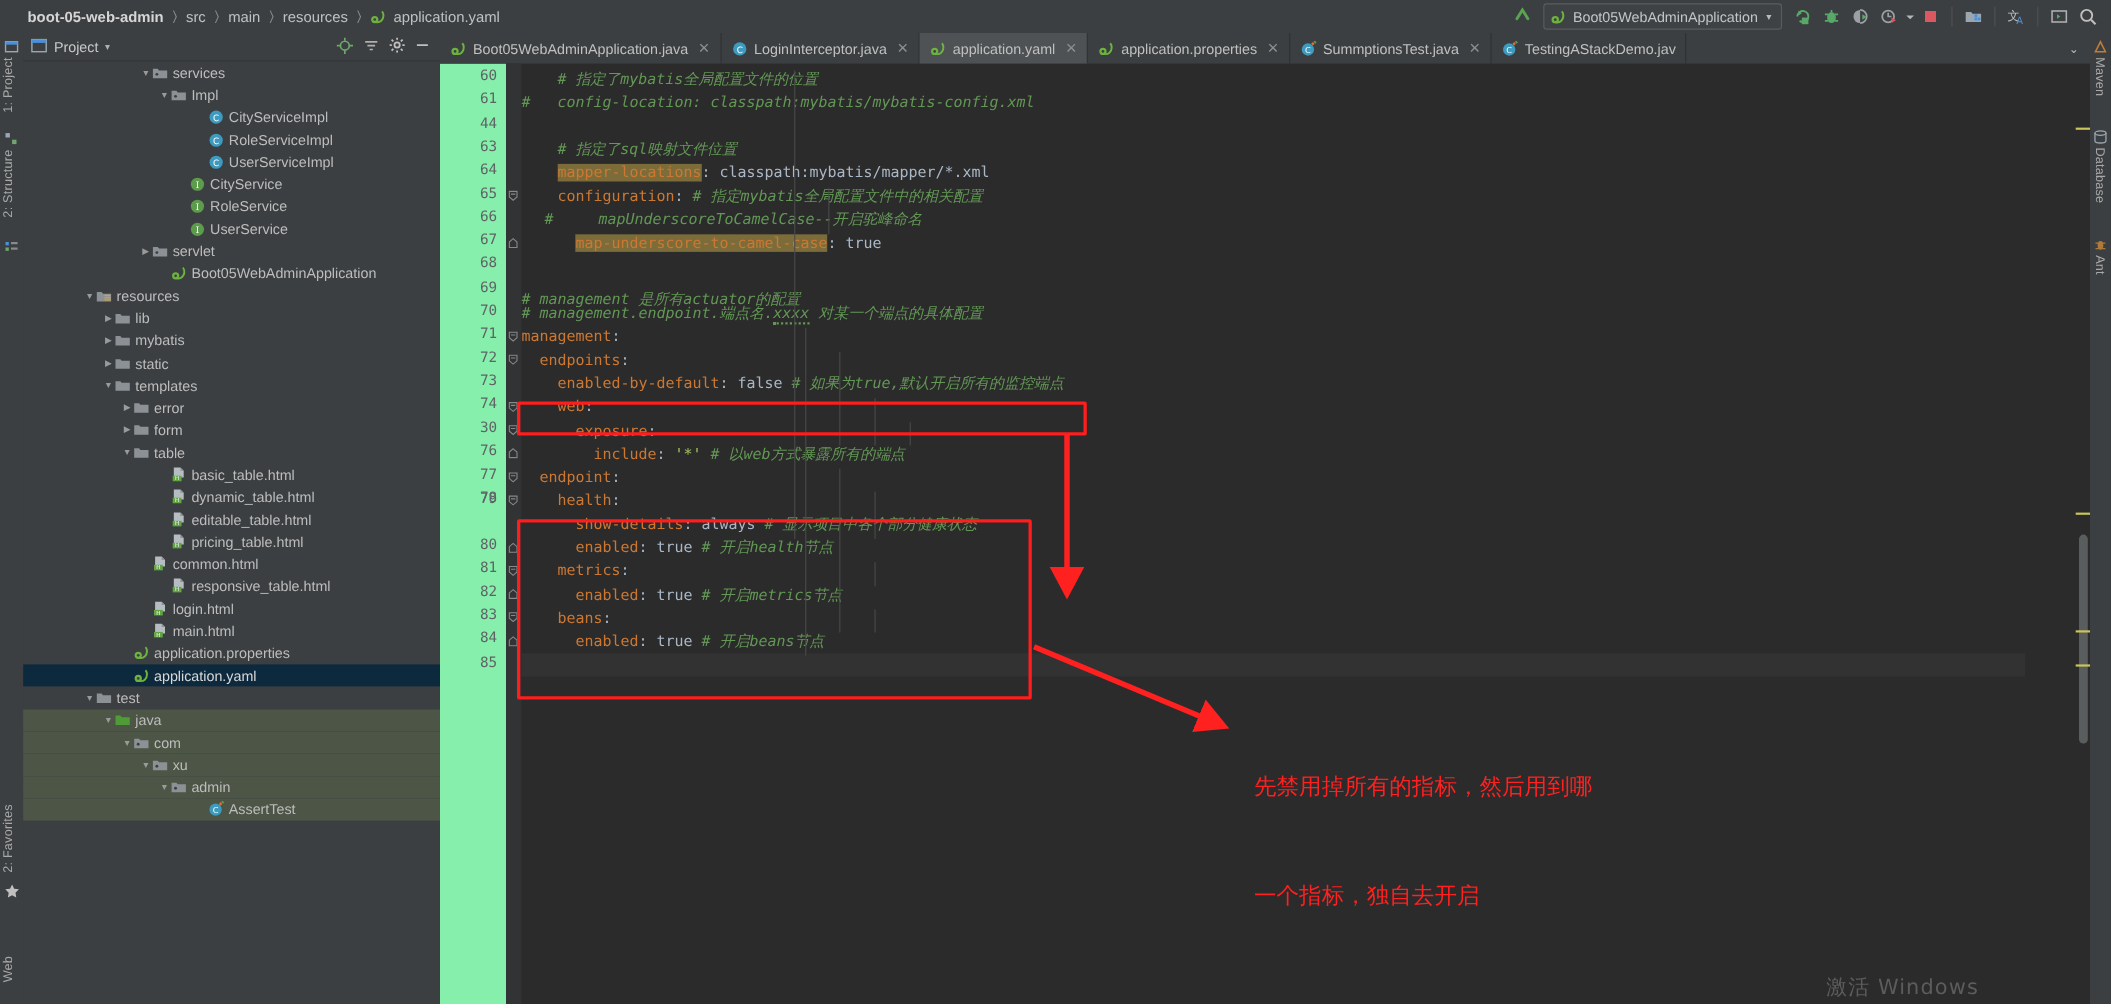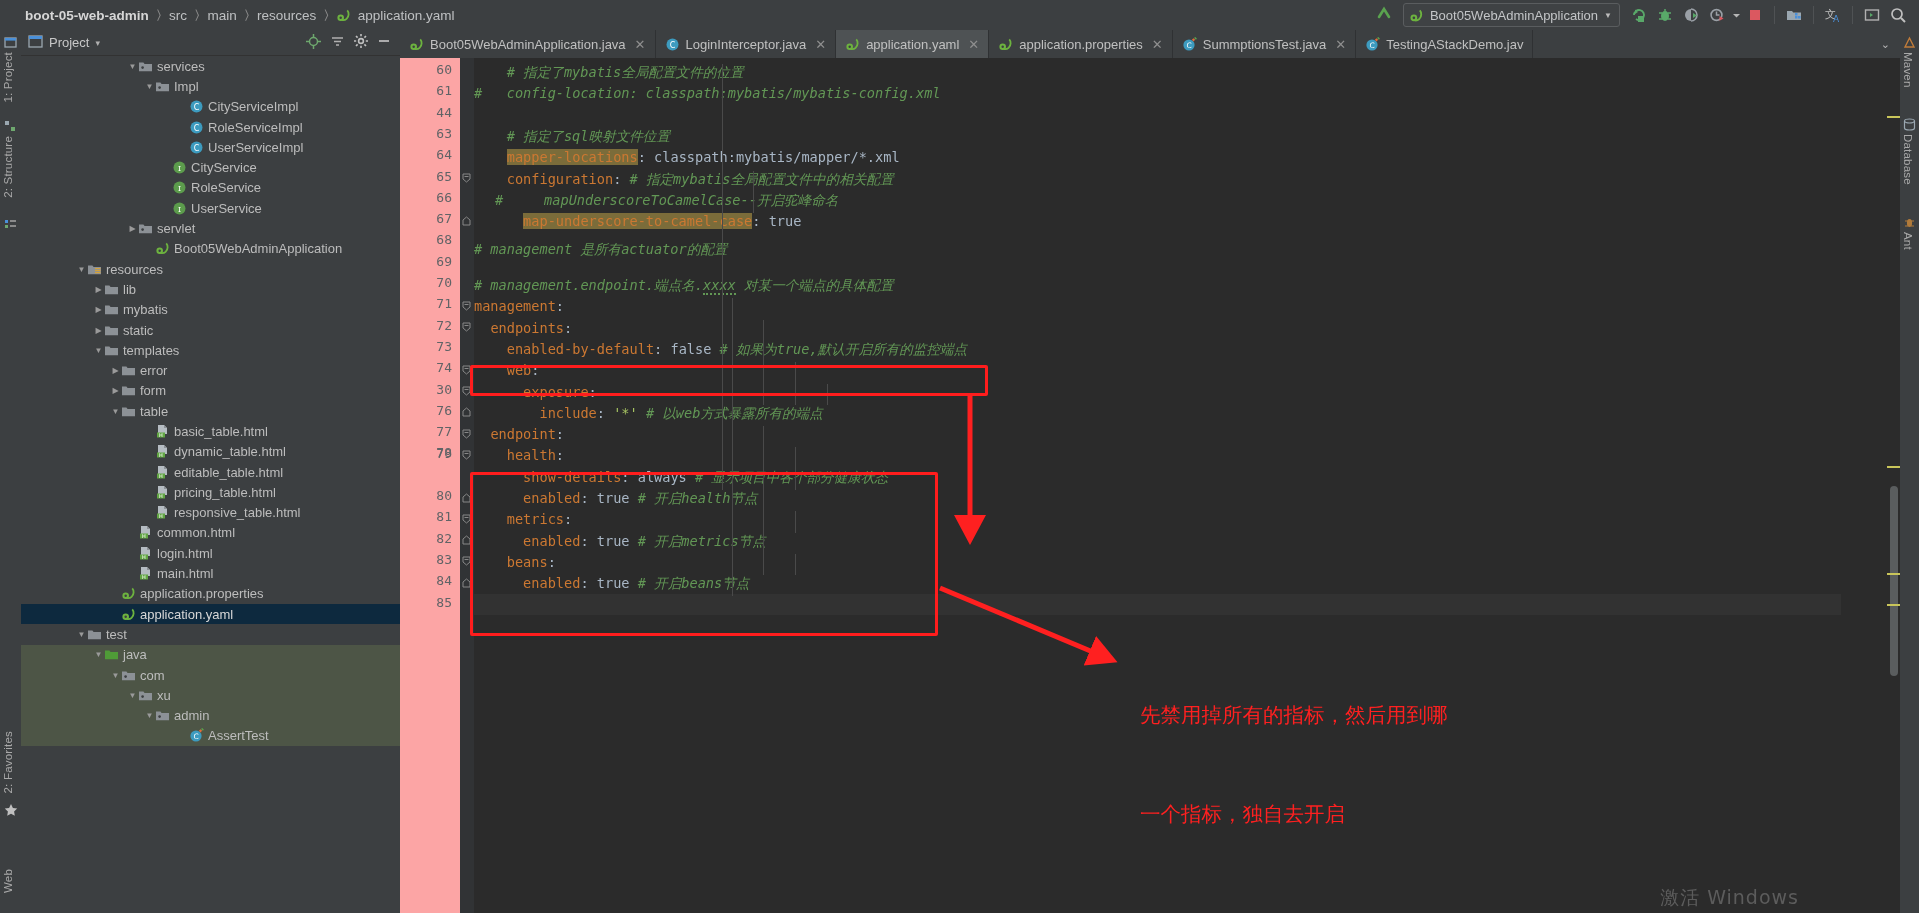--- a/index.html
+++ b/index.html
@@ -57,21 +57,21 @@
   .editor{position:absolute;left:400px;top:30px;width:1500px;height:883px;background:#2b2b2b;}
   .tabbar{height:28px;background:#3c3f41;display:flex;align-items:stretch;overflow:hidden;}
   .tab{display:flex;align-items:center;gap:6px;padding:0 9px;height:28px;
        border-right:1px solid #2f3133;cursor:default;}
   .tab .tlbl{font-size:13px;color:#c0c0c0;white-space:nowrap;}
   .tab.active{background:#4e5254;}
   .tab .x{color:#8f8f8f;font-size:13px;margin-left:3px;}
   .tabchev{margin-left:auto;display:flex;align-items:center;padding:0 10px;color:#b6b6b6;font-size:11px;}
 
   .codearea{position:absolute;left:0;top:28px;width:1500px;height:855px;background:#2b2b2b;}
-  .gutter{position:absolute;left:0;top:0;width:60px;height:855px;background:#fca5a5;}
+  .gutter{position:absolute;left:0;top:0;width:60px;height:855px;background:#86efac;}
   .foldcol{position:absolute;left:60px;top:0;width:14px;height:855px;background:#313335;}
   .gutterline{position:absolute;right:8px;font-size:13px;color:#606366;
               font-family:"DejaVu Sans Mono","Liberation Mono",monospace;}
   .foldmark{position:absolute;left:2px;width:9px;height:9px;color:#8a8a8a;font-size:9px;
             display:flex;align-items:center;justify-content:center;}
   .codepane{position:absolute;left:74px;top:0;width:1426px;height:855px;overflow:hidden;}
   .cl{position:absolute;left:0;white-space:pre;font-size:13.6px;line-height:21.3px;
       font-family:"DejaVu Sans Mono","Liberation Mono",monospace;}
   .k{color:#cc7832;}            
   .v{color:#a9b7c6;}            
@@ -494,40 +494,40 @@
           <span class="arr"></span>
           <span class="ic"><svg width="15" height="15" viewBox="0 0 15 15">
               <path d="M3 1h6l3 3v6H3z" fill="#b5bcc2"></path>
               <path d="M9 1v3h3" fill="#8c9196"></path>
               <rect x="2" y="8.5" width="8" height="5" fill="#62a644"></rect>
               <text x="6" y="12.7" font-size="5" fill="#fff" text-anchor="middle" font-family="DejaVu Sans">H</text>
             </svg></span>
           <span class="lbl">pricing_table.html</span>
         </div>
         <div class="row">
-          <span style="display: inline-block; flex: 0 0 auto; width: 119px;"></span>
+          <span style="display: inline-block; flex: 0 0 auto; width: 102px;"></span>
           <span class="arr"></span>
           <span class="ic"><svg width="15" height="15" viewBox="0 0 15 15">
               <path d="M3 1h6l3 3v6H3z" fill="#b5bcc2"></path>
               <path d="M9 1v3h3" fill="#8c9196"></path>
               <rect x="2" y="8.5" width="8" height="5" fill="#62a644"></rect>
               <text x="6" y="12.7" font-size="5" fill="#fff" text-anchor="middle" font-family="DejaVu Sans">H</text>
             </svg></span>
-          <span class="lbl">responsive_table.html</span>
-        </div>
-        <div class="row">
-          <span style="display: inline-block; flex: 0 0 auto; width: 102px;"></span>
+          <span class="lbl">common.html</span>
+        </div>
+        <div class="row">
+          <span style="display: inline-block; flex: 0 0 auto; width: 119px;"></span>
           <span class="arr"></span>
           <span class="ic"><svg width="15" height="15" viewBox="0 0 15 15">
               <path d="M3 1h6l3 3v6H3z" fill="#b5bcc2"></path>
               <path d="M9 1v3h3" fill="#8c9196"></path>
               <rect x="2" y="8.5" width="8" height="5" fill="#62a644"></rect>
               <text x="6" y="12.7" font-size="5" fill="#fff" text-anchor="middle" font-family="DejaVu Sans">H</text>
             </svg></span>
-          <span class="lbl">common.html</span>
+          <span class="lbl">responsive_table.html</span>
         </div>
         <div class="row">
           <span style="display: inline-block; flex: 0 0 auto; width: 102px;"></span>
           <span class="arr"></span>
           <span class="ic"><svg width="15" height="15" viewBox="0 0 15 15">
               <path d="M3 1h6l3 3v6H3z" fill="#b5bcc2"></path>
               <path d="M9 1v3h3" fill="#8c9196"></path>
               <rect x="2" y="8.5" width="8" height="5" fill="#62a644"></rect>
               <text x="6" y="12.7" font-size="5" fill="#fff" text-anchor="middle" font-family="DejaVu Sans">H</text>
             </svg></span>
@@ -806,21 +806,21 @@
       <div class="codepane" id="codepane">
           <div class="cl" style="top: 4px;"><span class="cm">    # </span><span class="cm">指定了mybatis全局配置文件的位置</span></div>
           <div class="cl" style="top: 25.3px;"><span class="cm">#   config-location: classpath:mybatis/mybatis-config.xml</span></div>
           <div class="cl" style="top: 46.6px;"></div>
           <div class="cl" style="top: 67.9px;"><span class="cm">    # </span><span class="cm">指定了sql映射文件位置</span></div>
           <div class="cl" style="top: 89.2px;"><span class="p">    </span><span class="k hl">mapper-locations</span><span class="p">: </span><span class="v">classpath:mybatis/mapper/*.xml</span></div>
           <div class="cl" style="top: 110.5px;"><span class="p">    </span><span class="k">configuration</span><span class="p">: </span><span class="cm"># 指定mybatis全局配置文件中的相关配置</span></div>
           <div class="cl" style="top: 131.8px; margin-left: 21px;"><span class="cm">#     mapUnderscoreToCamelCase--开启驼峰命名</span></div>
           <div class="cl" style="top: 153.1px;"><span class="p">      </span><span class="k hl">map-underscore-to-camel-case</span><span class="p">: </span><span class="v">true</span></div>
           <div class="cl" style="top: 174.4px;"></div>
-          <div class="cl" style="top: 181px; text-align: right;"><span class="cm"># management 是所有actuator的配置</span></div>
+          <div class="cl" style="top: 204px; text-align: right;"><span class="cm"># management 是所有actuator的配置</span></div>
           <div class="cl" style="top: 217px;"><span class="cm"># management.endpoint.端点名.</span><span class="cm squig">xxxx</span><span class="cm"> 对某一个端点的具体配置</span></div>
           <div class="cl" style="top: 238.3px;"><span class="k">management</span><span class="p">:</span></div>
           <div class="cl" style="top: 259.6px; text-align: center;"><span class="p">  </span><span class="k">endpoints</span><span class="p">:</span></div>
           <div class="cl" style="top: 280.9px;"><span class="p">    </span><span class="k">enabled-by-default</span><span class="p">: </span><span class="v">false</span><span class="cm"> # 如果为true,默认开启所有的监控端点</span></div>
           <div class="cl" style="top: 302.2px;"><span class="p">    </span><span class="k">web</span><span class="p">:</span></div>
           <div class="cl" style="top: 323.5px;"><span class="p">      </span><span class="k">exposure</span><span class="p">:</span></div>
           <div class="cl" style="top: 344.8px;"><span class="p">        </span><span class="k">include</span><span class="p">: </span><span class="s">'*'</span><span class="cm"> # 以web方式暴露所有的端点</span></div>
           <div class="cl" style="top: 366.1px;"><span class="p">  </span><span class="k">endpoint</span><span class="p">:</span></div>
           <div class="cl" style="top: 387.4px;"><span class="p">    </span><span class="k">health</span><span class="p">:</span></div>
           <div class="cl" style="top: 408.7px;"><span class="p">      </span><span class="k">show-details</span><span class="p">: </span><span class="v">always</span><span class="cm"> # 显示项目中各个部分健康状态</span></div>

